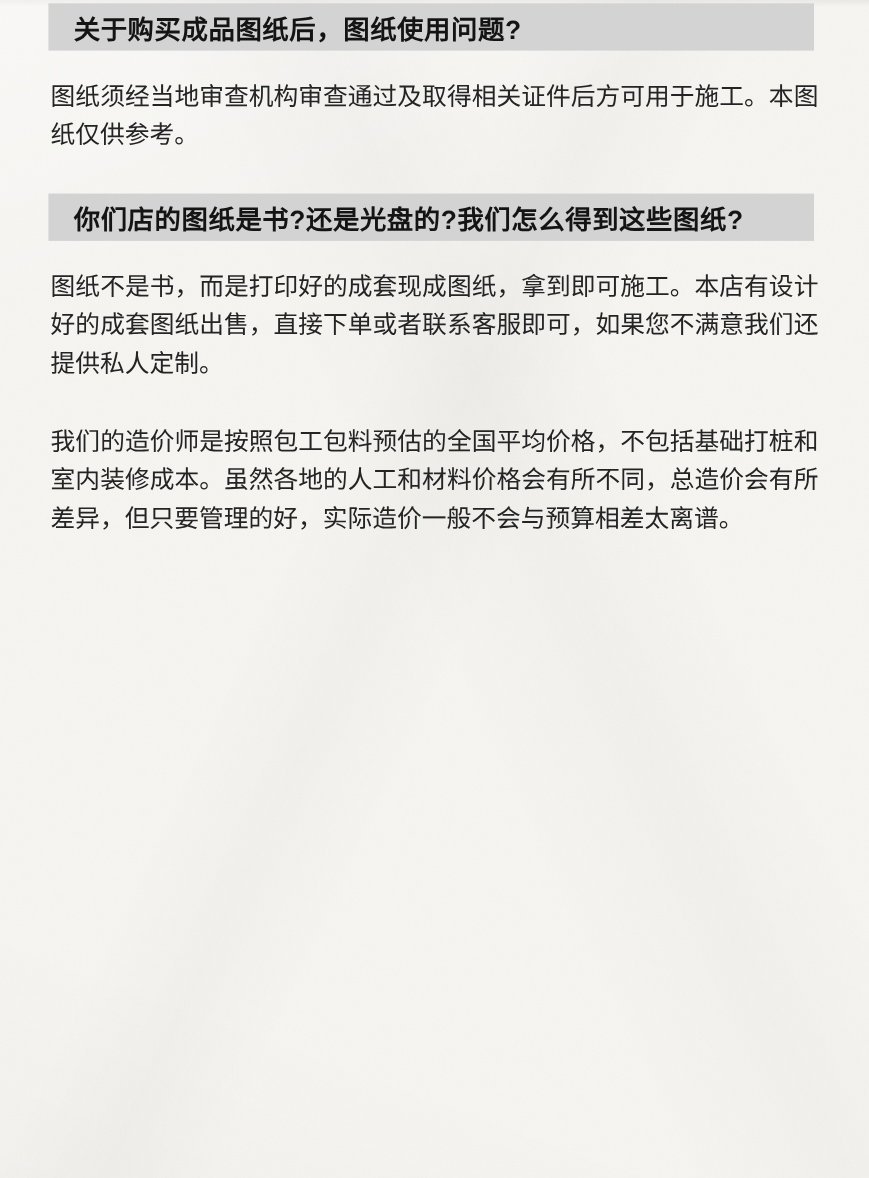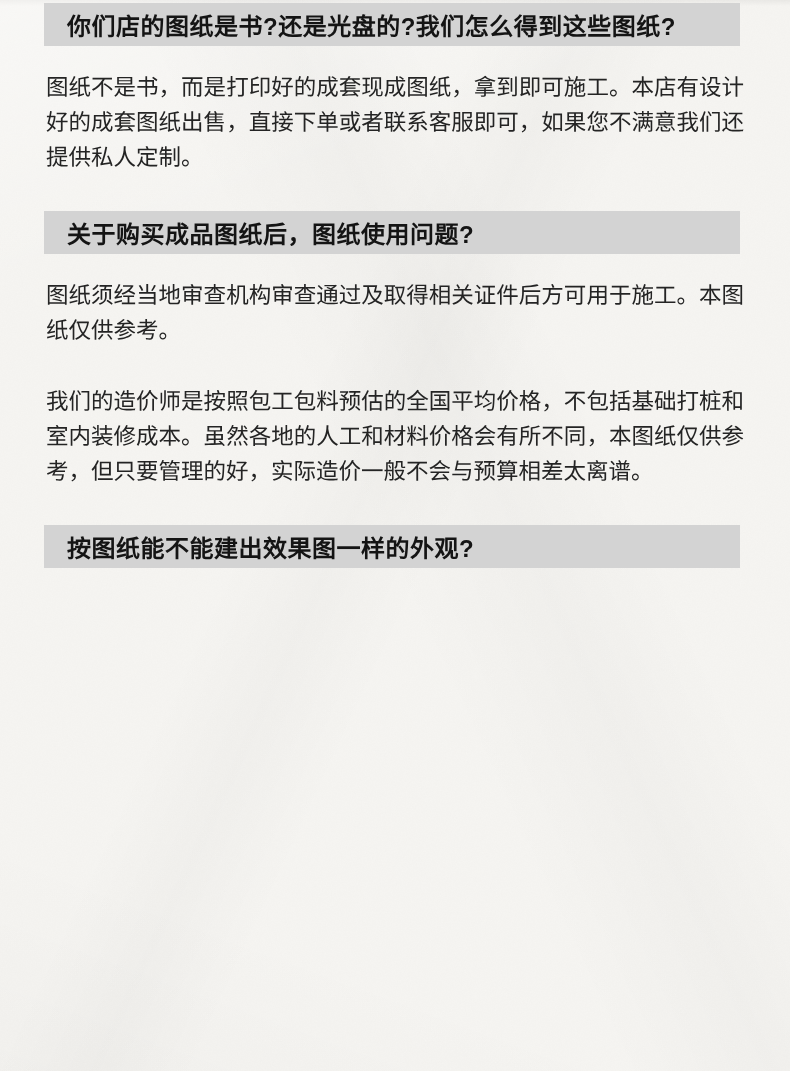--- a/index.html
+++ b/index.html
@@ -78,36 +78,33 @@
     <feColorMatrix in="noise" type="matrix" values="0 0 0 0 0.45  0 0 0 0 0.44  0 0 0 0 0.42  0 0 0 0.08 0"></feColorMatrix>
   </filter>
   <rect width="100%" height="100%" filter="url(#paperNoise)"></rect>
 </svg>
 <div class="creases"></div>
 
 <div class="content">
 
   <section class="faq-section">
     <div class="q-bar">
+      <span class="q-text">关于购买成品图纸后，图纸使用问题?</span>
+    </div>
+    <p class="answer">图纸须经当地审查机构审查通过及取得相关证件后方可用于施工。本图纸仅供参考。</p>
+  </section>
+
+  <section class="faq-section">
+    <div class="q-bar">
       <span class="q-text">你们店的图纸是书?还是光盘的?我们怎么得到这些图纸?</span>
     </div>
     <p class="answer">图纸不是书，而是打印好的成套现成图纸，拿到即可施工。本店有设计好的成套图纸出售，直接下单或者联系客服即可，如果您不满意我们还提供私人定制。</p>
   </section>
 
   <section class="faq-section">
-    <div class="q-bar">
-      <span class="q-text">关于购买成品图纸后，图纸使用问题?</span>
-    </div>
-    <p class="answer">图纸须经当地审查机构审查通过及取得相关证件后方可用于施工。本图纸仅供参考。</p>
+    <p class="answer">我们的造价师是按照包工包料预估的全国平均价格，不包括基础打桩和室内装修成本。虽然各地的人工和材料价格会有所不同，总造价会有所差异，但只要管理的好，实际造价一般不会与预算相差太离谱。</p>
   </section>
 
   <section class="faq-section">
-    <p class="answer">我们的造价师是按照包工包料预估的全国平均价格，不包括基础打桩和室内装修成本。虽然各地的人工和材料价格会有所不同，本图纸仅供参考，但只要管理的好，实际造价一般不会与预算相差太离谱。</p>
-  </section>
-
-  <section class="faq-section">
-    <div class="q-bar">
-      <span class="q-text">按图纸能不能建出效果图一样的外观?</span>
-    </div>
   </section>
 
 
 </div>
 
 </body></html>

